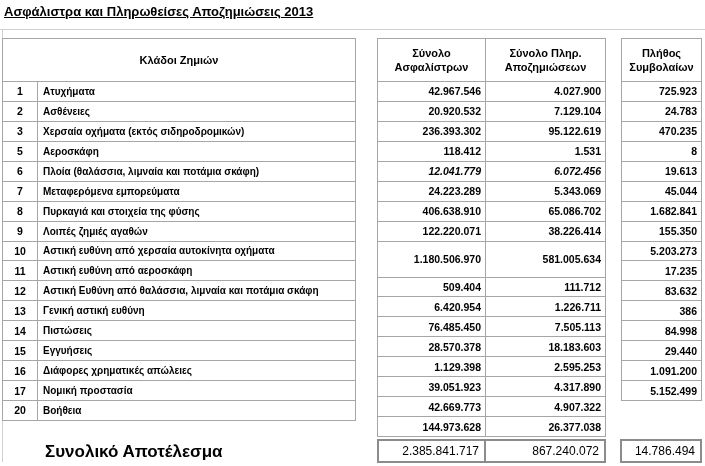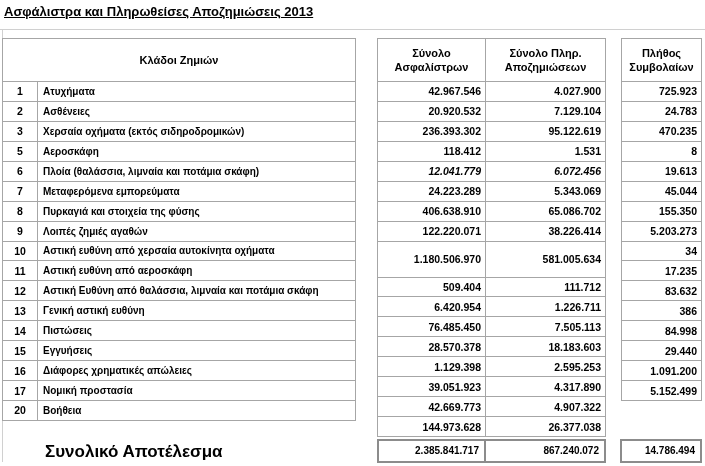--- a/index.html
+++ b/index.html
@@ -72,22 +72,22 @@
     position: absolute;
     top: 439px;
     height: 20px;
     border: 2px solid #8c8c8c;
     display: flex;
     background: #ffffff;
   }
   #total-box-amounts { left: 377px; width: 225px; }
   #total-box-contracts { left: 620px; width: 78px; }
   .total-cell {
-    font-size: 10px;
-    font-weight: bold;
+    font-size: 12px;
+    font-weight: normal;
     text-align: right;
     line-height: 20px;
     padding-right: 5px;
     box-sizing: border-box;
     white-space: nowrap;
     overflow: hidden;
   }
   .total-cell.premiums { width: 105px; }
   .total-cell.claims   { width: 120px; border-left: 2px solid #8c8c8c; }
   .total-cell.contracts{ width: 100%; }
@@ -289,27 +289,27 @@
         <tr style="height: 19.94px;">
           <td class="value-cell">8</td>
         </tr>
         <tr style="height: 19.94px;">
           <td class="value-cell">19.613</td>
         </tr>
         <tr style="height: 19.94px;">
           <td class="value-cell">45.044</td>
         </tr>
         <tr style="height: 19.94px;">
+          <td class="value-cell">1.682.841</td>
+        </tr>
+        <tr style="height: 19.94px;">
           <td class="value-cell">155.350</td>
         </tr>
         <tr style="height: 19.94px;">
           <td class="value-cell">5.203.273</td>
-        </tr>
-        <tr style="height: 19.94px;">
-          <td class="value-cell">34</td>
         </tr>
         <tr style="height: 19.94px;">
           <td class="value-cell">17.235</td>
         </tr>
         <tr style="height: 19.94px;">
           <td class="value-cell">83.632</td>
         </tr>
         <tr style="height: 19.94px;">
           <td class="value-cell">386</td>
         </tr>

